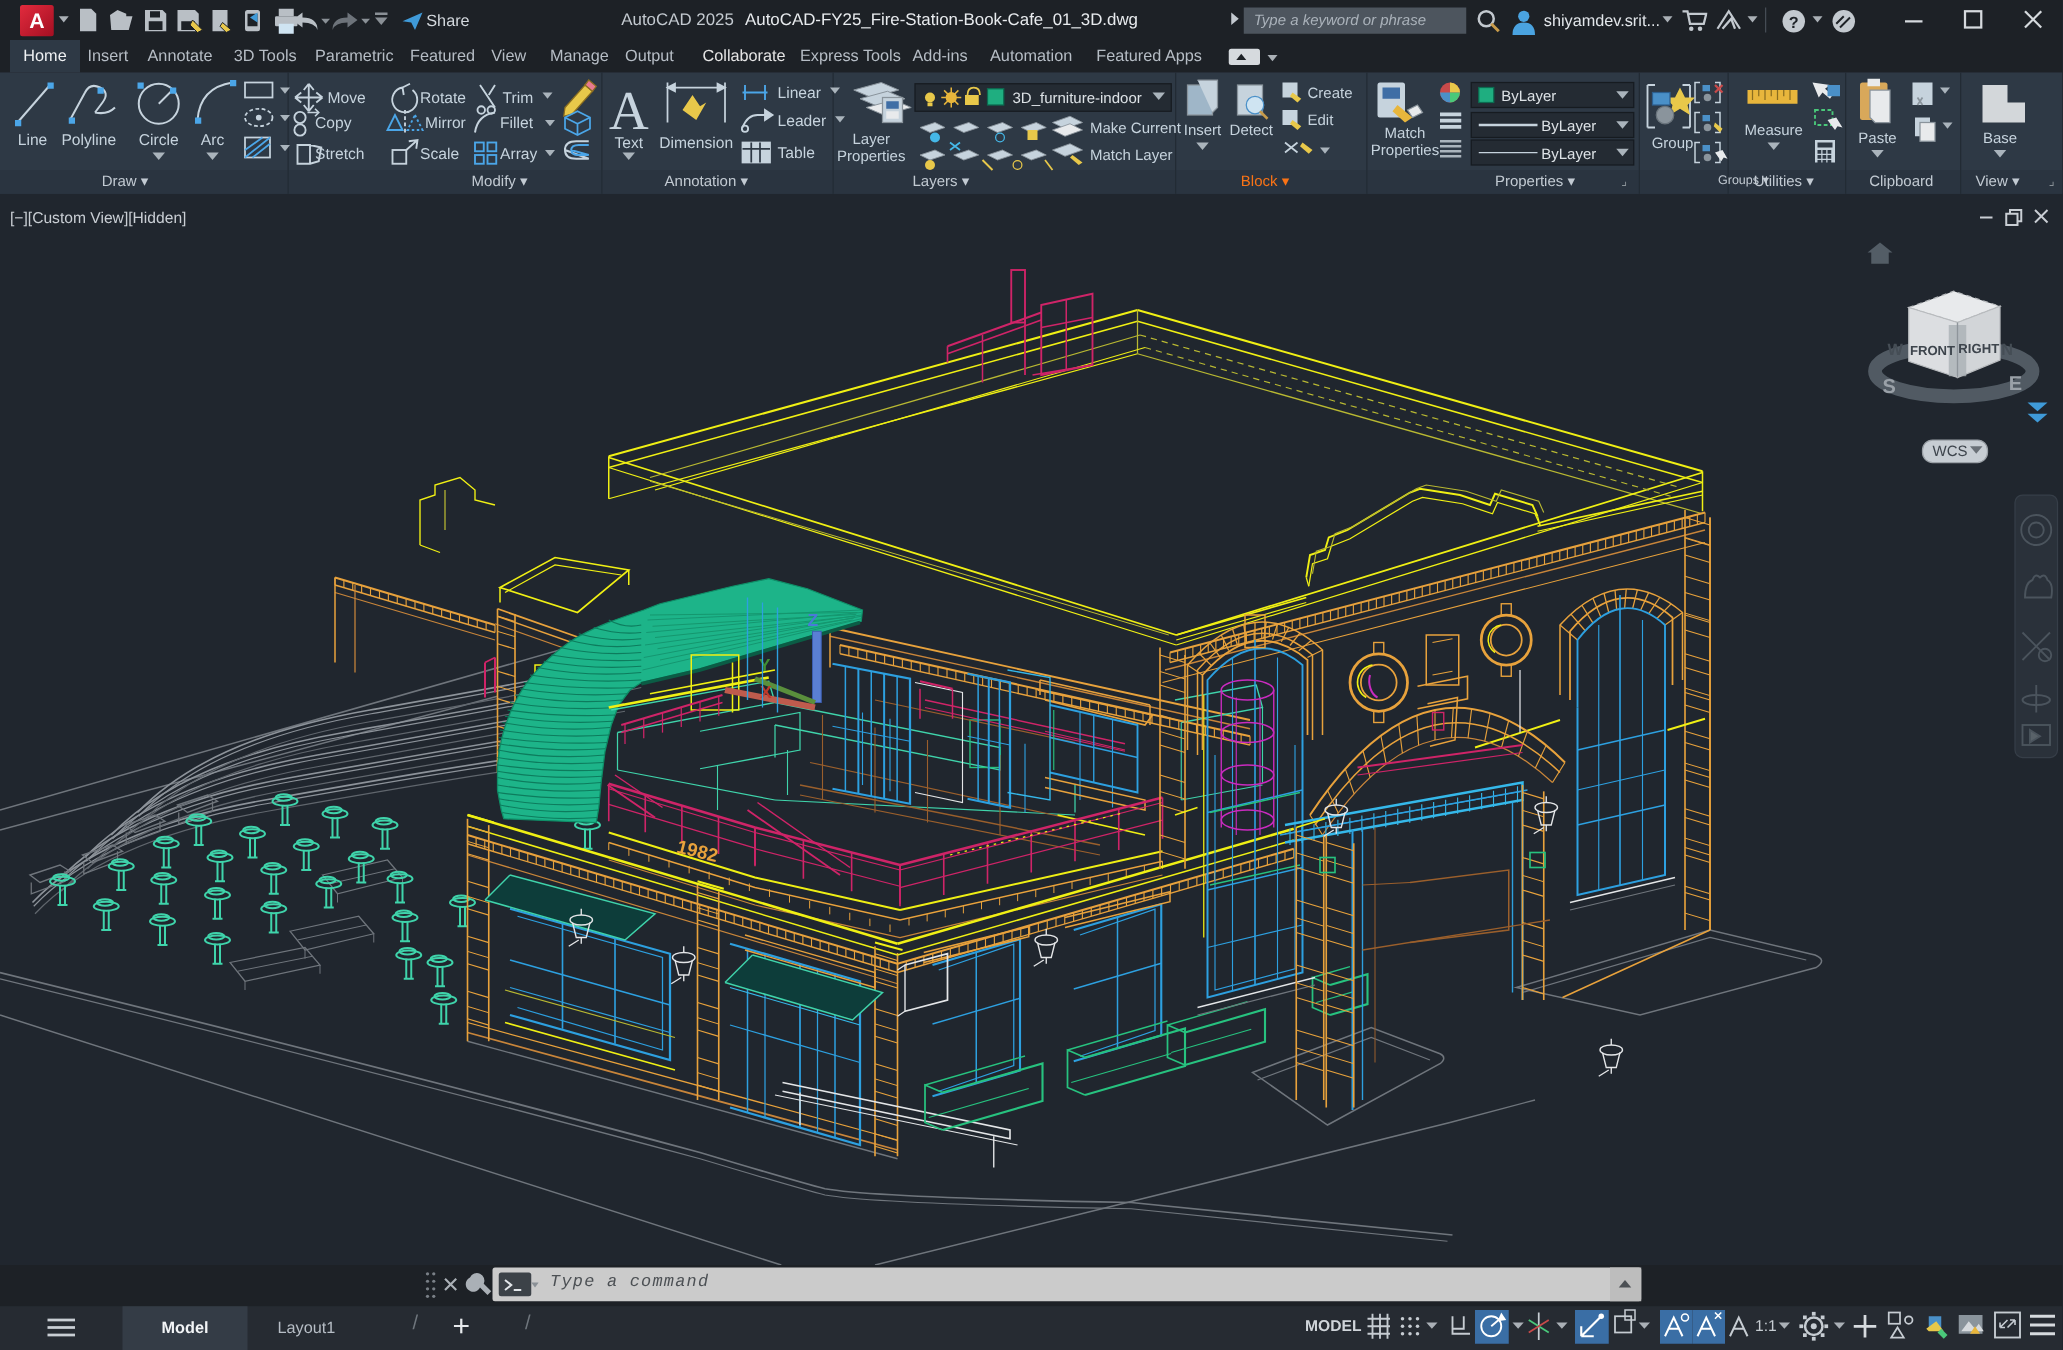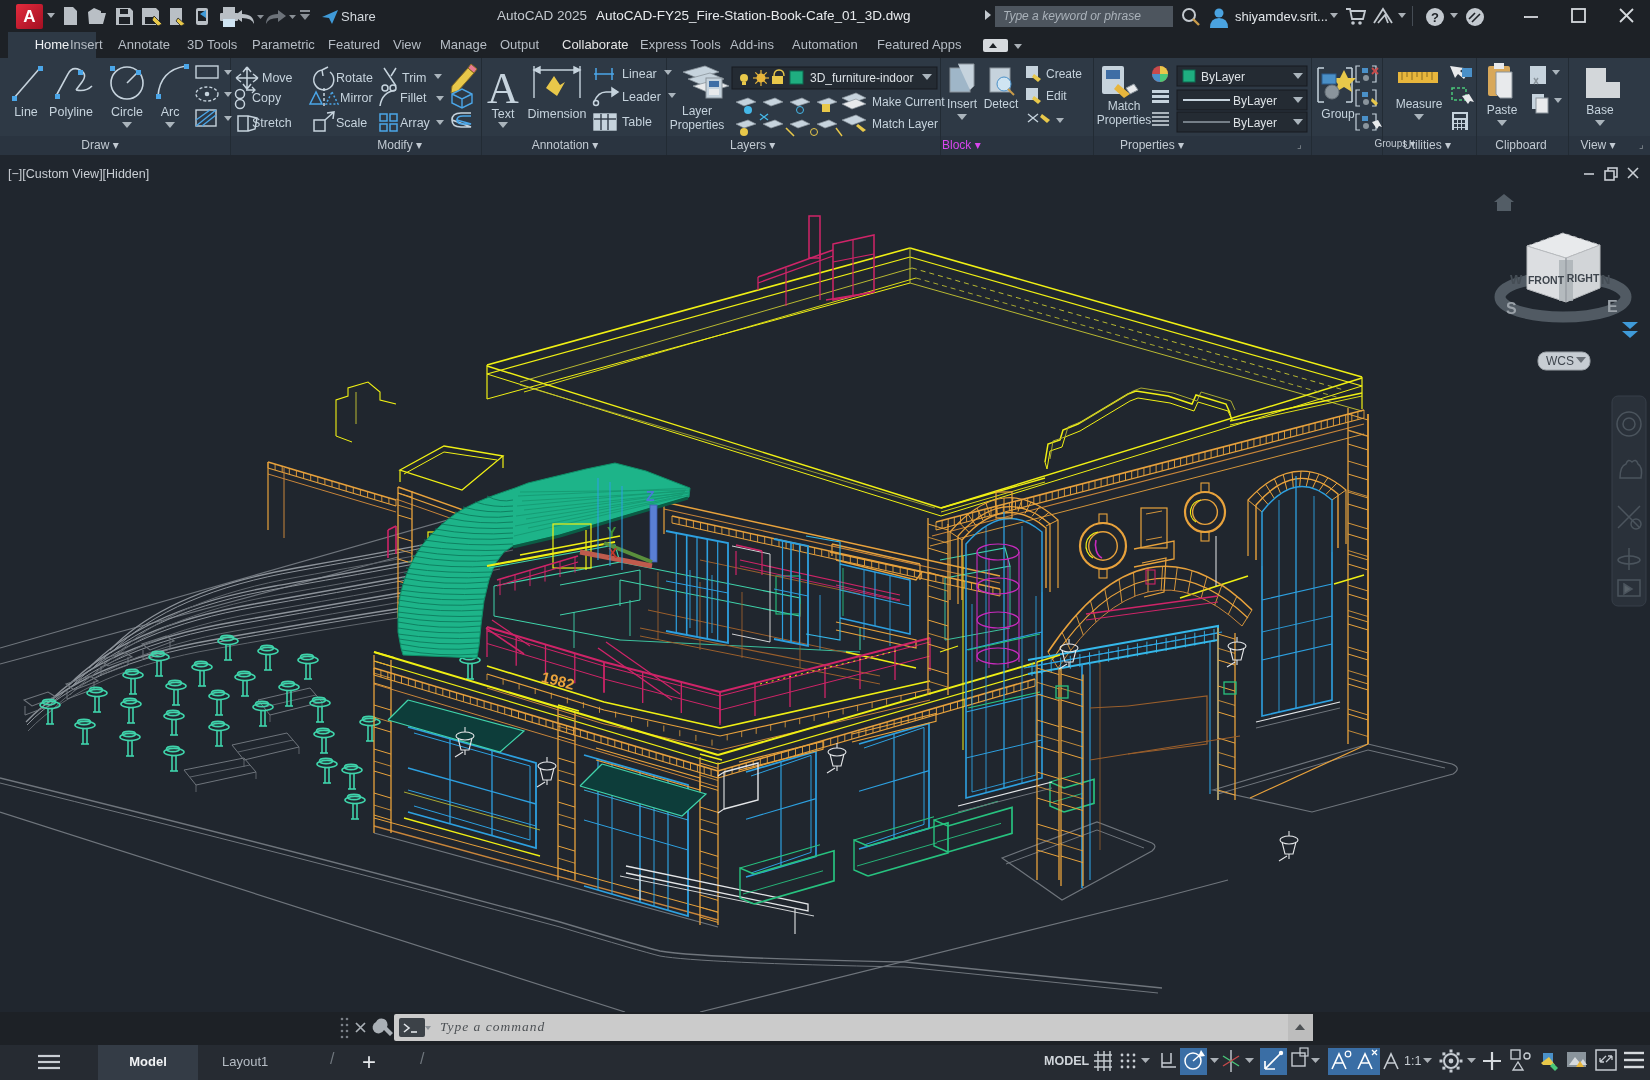--- a/index.html
+++ b/index.html
@@ -74,21 +74,21 @@
   </svg>
 <svg class="abs" style="left:1516px;top:6px" width="130" height="20" viewBox="0 0 130 20">
     <g stroke="#d6dade" stroke-width="1.8" fill="none">
       <line x1="8" y1="11" x2="22" y2="11"></line>
       <rect x="56" y="3" width="13" height="13"></rect>
       <line x1="104" y1="3" x2="117" y2="16"></line>
       <line x1="117" y1="3" x2="104" y2="16"></line>
     </g>
   </svg>
 <div class="abs" style="left:0;top:32px;width:1650px;height:26px;background:#1d2126"></div>
-<div class="abs" style="left:8px;top:32px;width:88px;height:26px;background:#2e3945;color:#f0f2f4;font-size:13px;text-align:center;line-height:26px">Home</div>
+<div class="abs" style="left:8px;top:32px;width:56px;height:26px;background:#2e3945;color:#f0f2f4;font-size:13px;text-align:center;line-height:26px">Home</div>
 <div class="abs" style="left:70px;top:32px;color:#b6bdc5;font-size:13px;line-height:26px">Insert</div>
 <div class="abs" style="left:118px;top:32px;color:#b6bdc5;font-size:13px;line-height:26px">Annotate</div>
 <div class="abs" style="left:187px;top:32px;color:#b6bdc5;font-size:13px;line-height:26px">3D Tools</div>
 <div class="abs" style="left:252px;top:32px;color:#b6bdc5;font-size:13px;line-height:26px">Parametric</div>
 <div class="abs" style="left:328px;top:32px;color:#b6bdc5;font-size:13px;line-height:26px">Featured</div>
 <div class="abs" style="left:393px;top:32px;color:#b6bdc5;font-size:13px;line-height:26px">View</div>
 <div class="abs" style="left:440px;top:32px;color:#b6bdc5;font-size:13px;line-height:26px">Manage</div>
 <div class="abs" style="left:500px;top:32px;color:#b6bdc5;font-size:13px;line-height:26px">Output</div>
 <div class="abs" style="left:562px;top:32px;color:#e5e5e5;font-size:13px;line-height:26px">Collaborate</div>
 <div class="abs" style="left:640px;top:32px;color:#b6bdc5;font-size:13px;line-height:26px">Express Tools</div>
@@ -106,22 +106,22 @@
 <div class="abs" style="left:940px;top:58px;width:1px;height:97px;background:#222b34"></div>
 <div class="abs" style="left:1093px;top:58px;width:1px;height:97px;background:#222b34"></div>
 <div class="abs" style="left:1311px;top:58px;width:1px;height:97px;background:#222b34"></div>
 <div class="abs" style="left:1382px;top:58px;width:1px;height:97px;background:#222b34"></div>
 <div class="abs" style="left:1476px;top:58px;width:1px;height:97px;background:#222b34"></div>
 <div class="abs" style="left:1568px;top:58px;width:1px;height:97px;background:#222b34"></div>
 <div class="abs" style="left:30px;top:138px;width:140px;text-align:center;color:#c2cad2;font-size:12px">Draw ▾</div>
 <div class="abs" style="left:282px;top:138px;width:140px;text-align:right;color:#c2cad2;font-size:12px">Modify ▾</div>
 <div class="abs" style="left:495px;top:138px;width:140px;text-align:center;color:#c2cad2;font-size:12px">Annotation ▾</div>
 <div class="abs" style="left:730px;top:138px;width:140px;text-align:left;color:#c2cad2;font-size:12px">Layers ▾</div>
-<div class="abs" style="left:942px;top:138px;width:140px;color:#d946ef;font-size:12px">Block ▾</div>
-<div class="abs" style="left:1120px;top:138px;width:140px;text-align:left;color:#c2cad2;font-size:12px">Properties ▾</div>
+<div class="abs" style="left:942px;top:138px;width:140px;text-align:center;color:#f97316;font-size:12px">Block ▾</div>
+<div class="abs" style="left:1120px;top:138px;width:140px;text-align:right;color:#c2cad2;font-size:12px">Properties ▾</div>
 <div class="abs" style="left:1275px;top:138px;width:140px;text-align:right;color:#c2cad2;font-size:10px">Groups ▾</div>
 <div class="abs" style="left:1357px;top:138px;width:140px;text-align:center;color:#c2cad2;font-size:12px">Utilities ▾</div>
 <div class="abs" style="left:1451px;top:138px;width:140px;text-align:center;color:#c2cad2;font-size:12px">Clipboard</div>
 <div class="abs" style="left:1528px;top:138px;width:140px;text-align:center;color:#c2cad2;font-size:12px">View ▾</div>
 <div class="abs" style="left:1297px;top:139px;color:#8a9298;font-size:10px">⌟</div>
 <div class="abs" style="left:1639px;top:139px;color:#8a9298;font-size:10px">⌟</div>
 <svg class="abs" style="left:0;top:58px" width="1650" height="97" viewBox="0 0 1650 97">
 <g stroke="#c6d3dd" fill="none" stroke-width="1.6">
 <line x1="14" y1="40" x2="40" y2="10"></line>
 <path d="M56,38 l12,-22 q4,-8 12,-4 q8,4 2,12 l-6,8 m0,0 q10,2 16,-4"></path>
@@ -1580,21 +1580,21 @@
 <path d="M20,9 l9,9 m0,-9 -9,9" stroke="#aab0b6" stroke-width="1.7"></path>
 <path d="M40,8 a6,6 0 1 0 8,8 l6,6 3,-3 -6,-6 a6,6 0 0 0 -11,-5 z" fill="#aab0b6"></path>
 </svg>
 <div class="abs" style="left:394px;top:1014px;width:919px;height:27px;background:#cbcbcb;border-radius:2px"></div>
 <div class="abs" style="left:399px;top:1018px;width:26px;height:19px;background:#3c4248;border-radius:2px"></div>
 <svg class="abs" style="left:401px;top:1021px" width="30" height="14" viewBox="0 0 30 14">
     <path d="M3,3 l5,4 -5,4" stroke="#e2e6ea" stroke-width="1.6" fill="none"></path>
     <line x1="10" y1="11" x2="16" y2="11" stroke="#e2e6ea" stroke-width="1.6"></line>
     <path d="M24,5 l6,0 -3,4 z" fill="#8a9096"></path>
   </svg>
-<div class="abs" style="left:440px;top:1019px;color:#4c5054;font-size:13.5px;font-style:italic;font-family:Liberation Serif, serif;letter-spacing:1px">Type  a  command</div>
+<div class="abs" style="left:440px;top:1019px;color:#4c5054;font-size:13.5px;font-style:italic;font-family:Liberation Mono, monospace;letter-spacing:1px">Type  a  command</div>
 <div class="abs" style="left:1288px;top:1014px;width:25px;height:27px;background:#bdbdbd"></div>
 <div class="abs" style="left:1295px;top:1024px;width:0;height:0;border-left:5px solid transparent;border-right:5px solid transparent;border-bottom:6px solid #4c5054"></div>
 <div class="abs" style="left:0;top:1045px;width:1650px;height:35px;background:#262b32"></div>
 <svg class="abs" style="left:36px;top:1052px" width="28" height="20" viewBox="0 0 28 20">
     <g stroke="#c9ced4" stroke-width="2.2">
       <line x1="2" y1="4" x2="24" y2="4"></line>
       <line x1="2" y1="10" x2="24" y2="10"></line>
       <line x1="2" y1="16" x2="24" y2="16"></line>
     </g>
   </svg>

